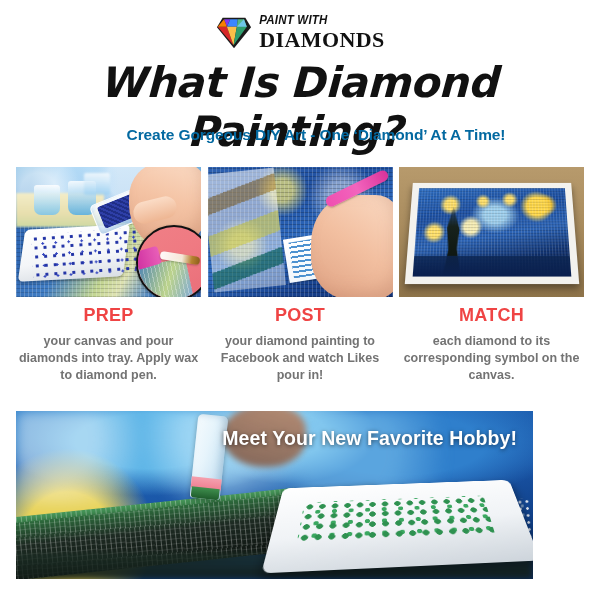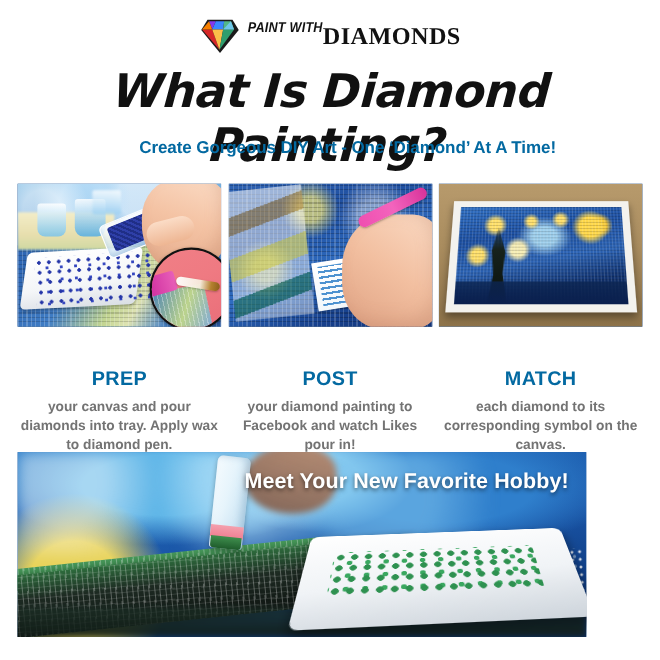--- a/index.html
+++ b/index.html
@@ -34,21 +34,21 @@
     justify-content: center;
   }
   .logo-diamond {
     width: 38px;
     height: 36px;
     margin-right: 6px;
     flex: 0 0 auto;
   }
   .logo-words {
     display: flex;
-    flex-direction: row;
+    flex-direction: column;
     line-height: 1;
   }
   .logo-top {
     font-size: 11.5px;
     font-weight: bold;
     font-style: italic;
     letter-spacing: 0.2px;
     color: #111111;
     transform: scaleY(1.12);
     transform-origin: left bottom;
@@ -319,24 +319,23 @@
     display: flex;
     justify-content: space-between;
   }
   .caption {
     width: 185px;
     text-align: center;
   }
   .caption-title {
     font-size: 18px;
     font-weight: bold;
-    color: #0369a1;
+    color: #ef4444;
     letter-spacing: 0.3px;
     margin-bottom: 7px;
-    margin-top: 29px;
   }
   .caption-body {
     font-size: 12.5px;
     font-weight: bold;
     color: #737373;
     line-height: 1.37;
   }
 
   
   .banner {

